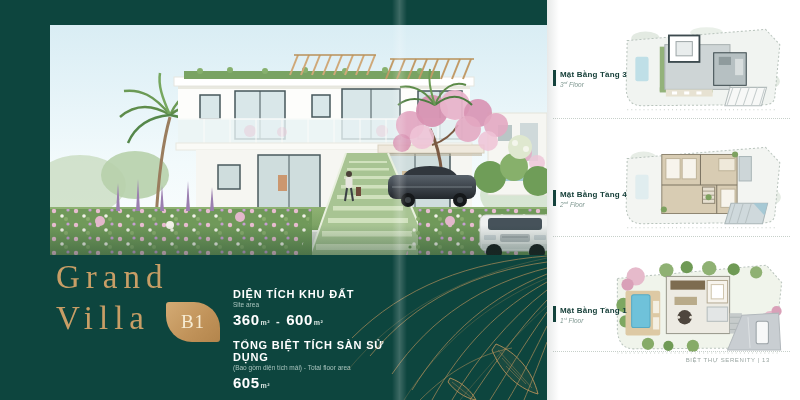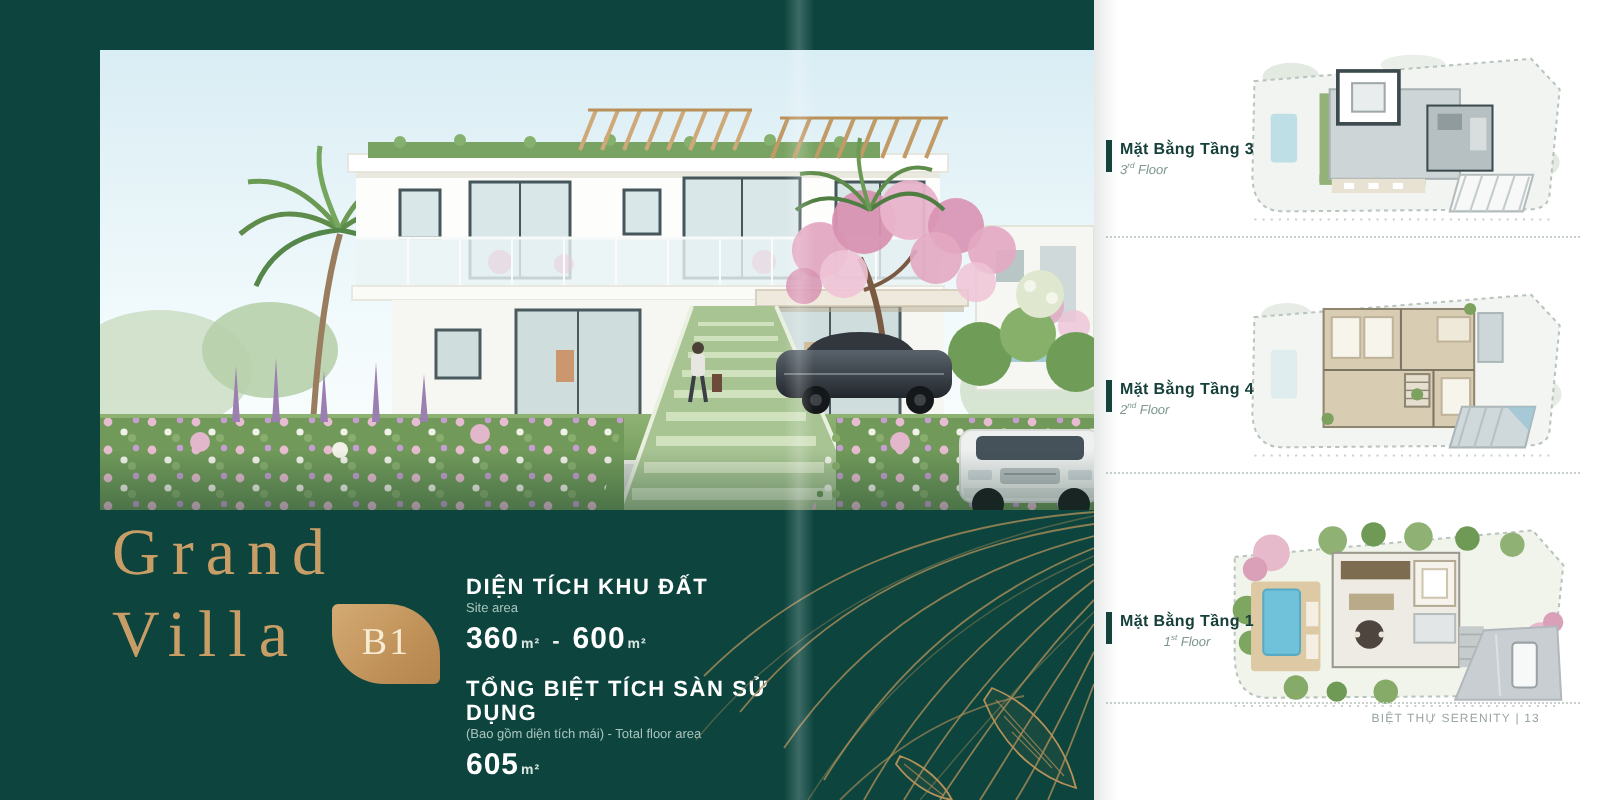--- a/index.html
+++ b/index.html
@@ -466,21 +466,21 @@
       <g stroke="#a9b0b0" stroke-width="0.8">
         <line x1="120" y1="60" x2="132" y2="60"></line>
           <line x1="120" y1="66" x2="132" y2="66"></line>
           <line x1="120" y1="72" x2="132" y2="72"></line>
       </g>
       <polygon points="132,58 168,56 170,92 118,92" fill="#c9ced2" stroke="#b2b8bc"></polygon>
       <rect x="146" y="64" width="12" height="22" rx="2" fill="#f7f8f8" stroke="#9aa2a6"></rect>
       <line x1="138" y1="60" x2="140" y2="90" stroke="#dde1e3" stroke-width="1"></line>
       <line x1="10" y1="95" x2="170" y2="95" stroke="#c8d0ca" stroke-width="1" stroke-dasharray="1 3"></line>
     </svg>
-    <div class="plan-label" style="left:6px; top:306px;text-align:center;">
+    <div class="plan-label" style="left:6px; top:306px;">
       <div class="bar"></div>
       <div>
         <div class="ttl">Mặt Bằng Tầng 1</div>
         <div class="sub"><span>1</span><sup>st</sup>&nbsp;<span>Floor</span></div>
       </div>
     </div>
     <div class="dotline" style="top:351px;"></div>
 
     <div class="page-footer">BIỆT THỰ SERENITY | 13</div>
   </div>

